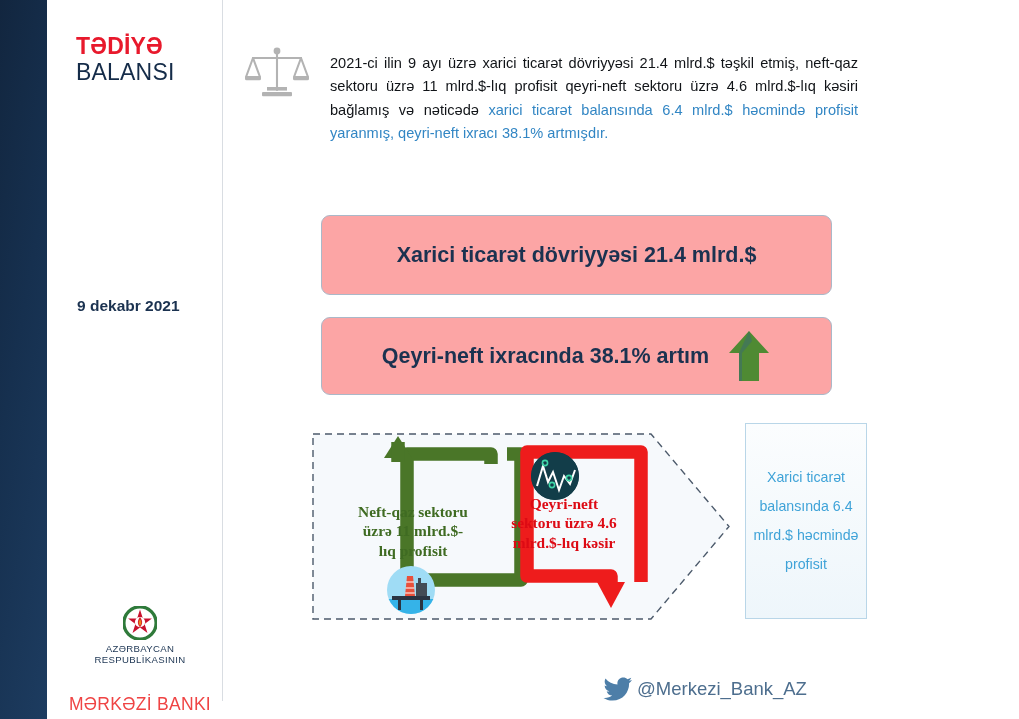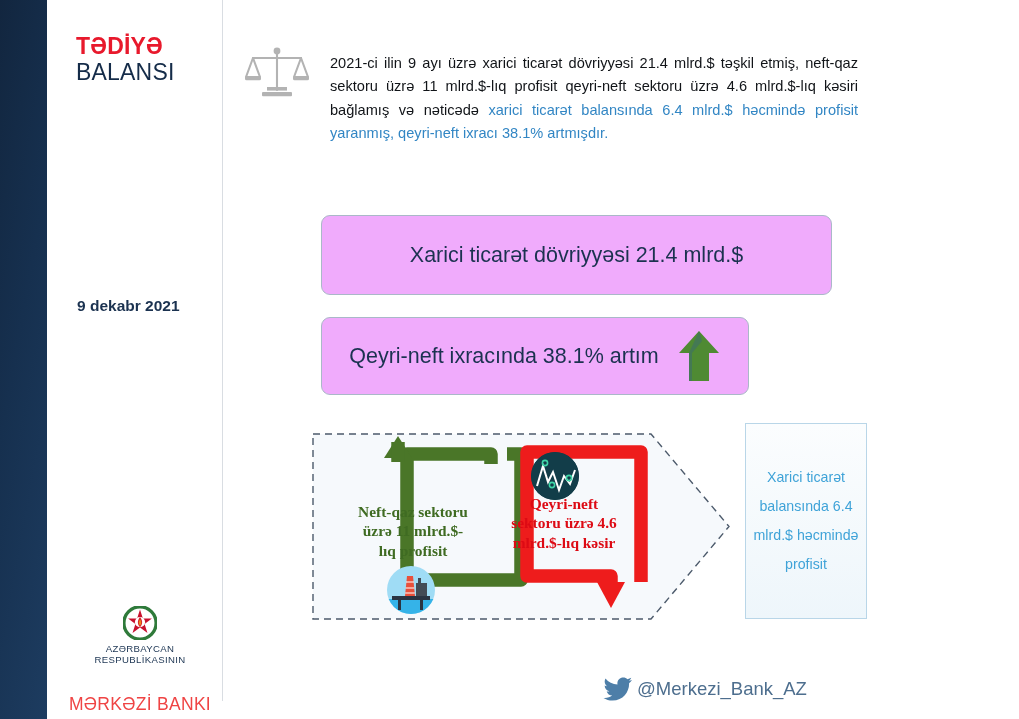--- a/index.html
+++ b/index.html
@@ -45,26 +45,26 @@
   
   .intro-para {
     position:absolute; left:330px; top:52px; width:528px;
     font-size:14.6px; line-height:23.4px; text-align:justify;
     color:#111418;
   }
   .intro-para .hl { color:#3286c4; }
 
   
   .stat-box {
-    position:absolute; background:#f0abfc; border:1px solid #aab8c8;
+    position:absolute; background:#fca5a5; border:1px solid #aab8c8;
     border-radius:9px; display:flex; align-items:center; justify-content:center;
-    color:#1b3250; font-weight:normal;text-align:right;
+    color:#1b3250; font-weight:bold;text-align:right;
   }
   #stat-1 { left:321px; top:215px; width:511px; height:80px; font-size:21.5px; }
-  #stat-2 { left:321px; top:317px; width:428px; height:78px; font-size:21.5px; }
+  #stat-2 { left:321px; top:317px; width:511px; height:78px; font-size:21.5px; }
   #stat-2 .lbl { margin-right:18px; }
   .up-arrow-green { width:44px; height:54px; flex:0 0 auto; }
 
   
   .chevron-wrap { position:absolute; left:311px; top:432px; width:420px; height:189px; }
   .chevron-wrap svg { display:block; }
 
   
   .flow-box {
     position:absolute; display:flex; align-items:center; justify-content:flex-start;

